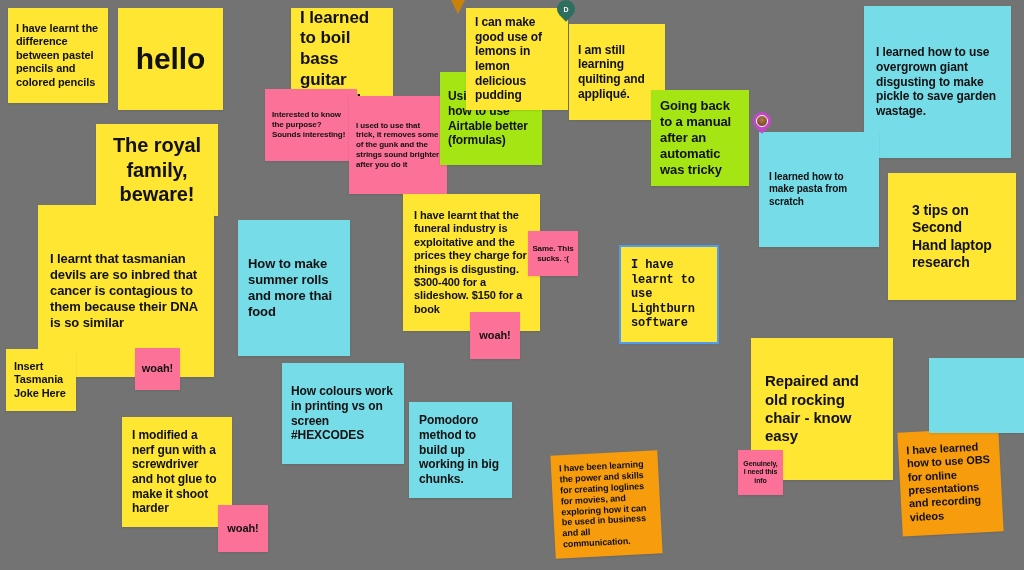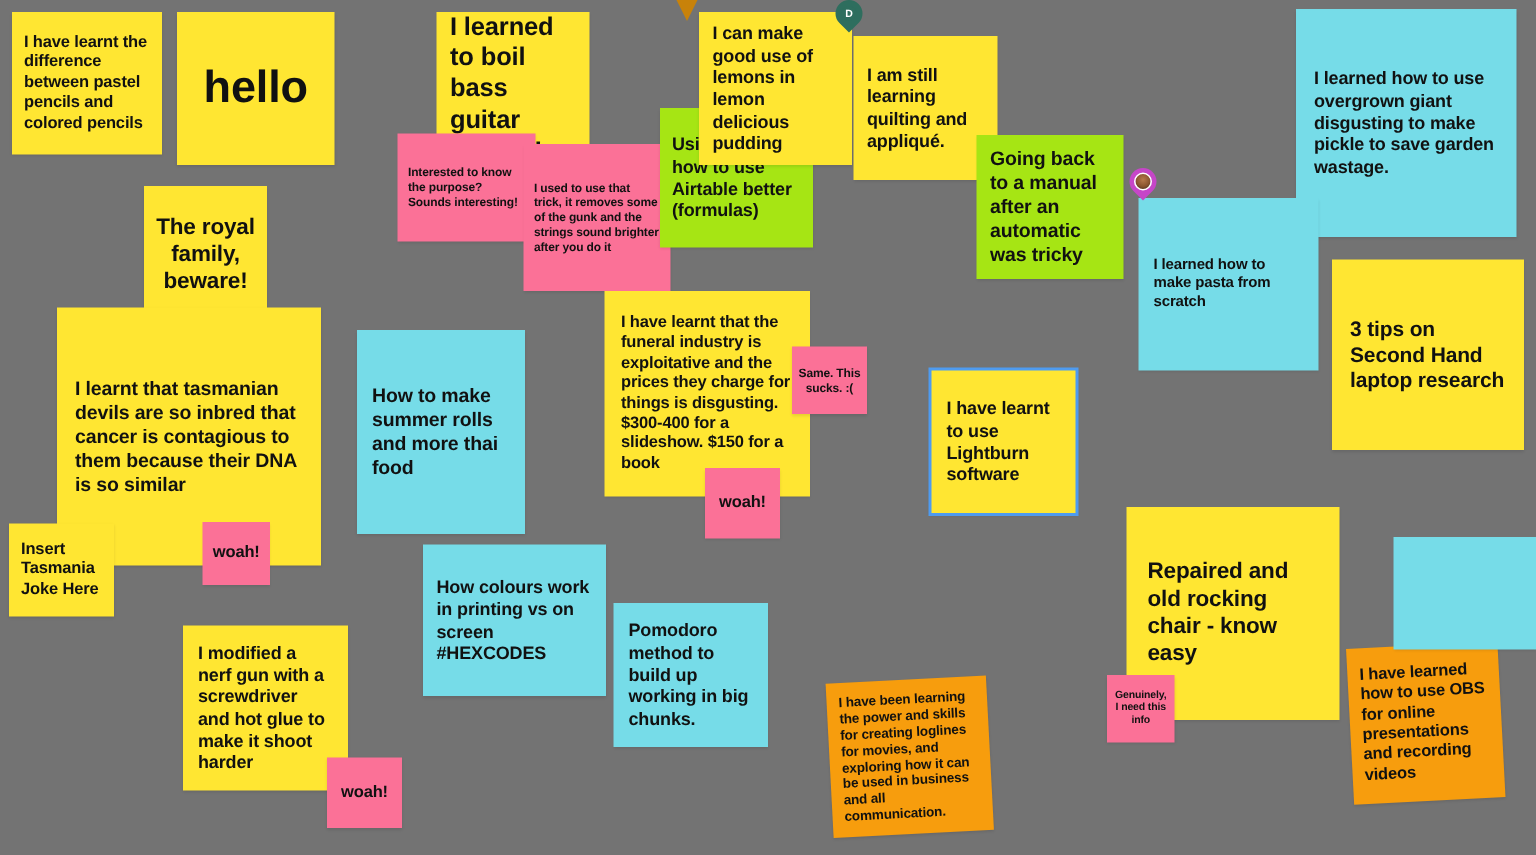--- a/index.html
+++ b/index.html
@@ -27,21 +27,21 @@
     overflow-wrap: break-word;
     letter-spacing: -0.1px;
     box-shadow: 0 1px 2px rgba(0,0,0,0.10);
   }
   .note .txt { width: 100%; display: block; }
   .note.c-yellow  { background: #FFE632; }
   .note.c-pink    { background: #FB7197; }
   .note.c-cyan    { background: #76DCE8; }
   .note.c-green   { background: #A6E514; }
   .note.c-orange  { background: #F79D0D; }
-  .note.selected  { outline: 2px solid #4E9BF0; outline-offset: -1px; }
+  .note.selected  { outline: 2px solid #4E9BF0; outline-offset: -1px; font-family: Liberation Mono, monospace; }
 
   .pin {
     position: absolute;
     width: 18px;
     height: 24px;
   }
   .pin .teardrop {
     position: absolute;
     left: 0; top: 0;
     width: 18px; height: 18px;
@@ -107,24 +107,24 @@
     </div>
     <div class="note c-green" style="left: 651px; top: 90px; width: 98px; height: 96px; padding: 9px; font-size: 13px; text-align: left;">
       <span class="txt">Going back to a manual after an automatic was tricky</span>
     </div>
     <div class="note c-cyan" style="left: 864px; top: 6px; width: 147px; height: 152px; padding: 12px; font-size: 12px; text-align: left;">
       <span class="txt">I learned how to use overgrown giant disgusting to make pickle to save garden wastage.</span>
     </div>
     <div class="note c-cyan" style="left: 759px; top: 132px; width: 120px; height: 115px; padding: 10px; font-size: 10px; text-align: left;">
       <span class="txt">I learned how to make pasta from scratch</span>
     </div>
-    <div class="note c-yellow" style="left: 888px; top: 173px; width: 128px; height: 127px; padding: 12px; font-size: 14px; text-align: left;">
+    <div class="note c-yellow" style="left: 888px; top: 173px; width: 128px; height: 127px; padding: 24px; font-size: 14px; text-align: left;">
       <span class="txt">3 tips on Second Hand laptop research</span>
     </div>
-    <div class="note c-yellow" style="left: 96px; top: 124px; width: 82px; height: 92px; padding: 8px; font-size: 15px; text-align: center;">
+    <div class="note c-yellow" style="left: 96px; top: 124px; width: 122px; height: 92px; padding: 8px; font-size: 20px; text-align: center;">
       <span class="txt">The royal family, beware!</span>
     </div>
     <div class="note c-yellow" style="left: 38px; top: 205px; width: 176px; height: 172px; padding: 12px; font-size: 13px; text-align: left;">
       <span class="txt">I learnt that tasmanian devils are so inbred that cancer is contagious to them because their DNA is so similar</span>
     </div>
     <div class="note c-yellow" style="left: 6px; top: 349px; width: 70px; height: 62px; padding: 8px; font-size: 11px; text-align: left;">
       <span class="txt">Insert Tasmania Joke Here</span>
     </div>
     <div class="note c-pink" style="left: 135px; top: 348px; width: 45px; height: 42px; padding: 4px; font-size: 11px; text-align: center;">
       <span class="txt">woah!</span>

